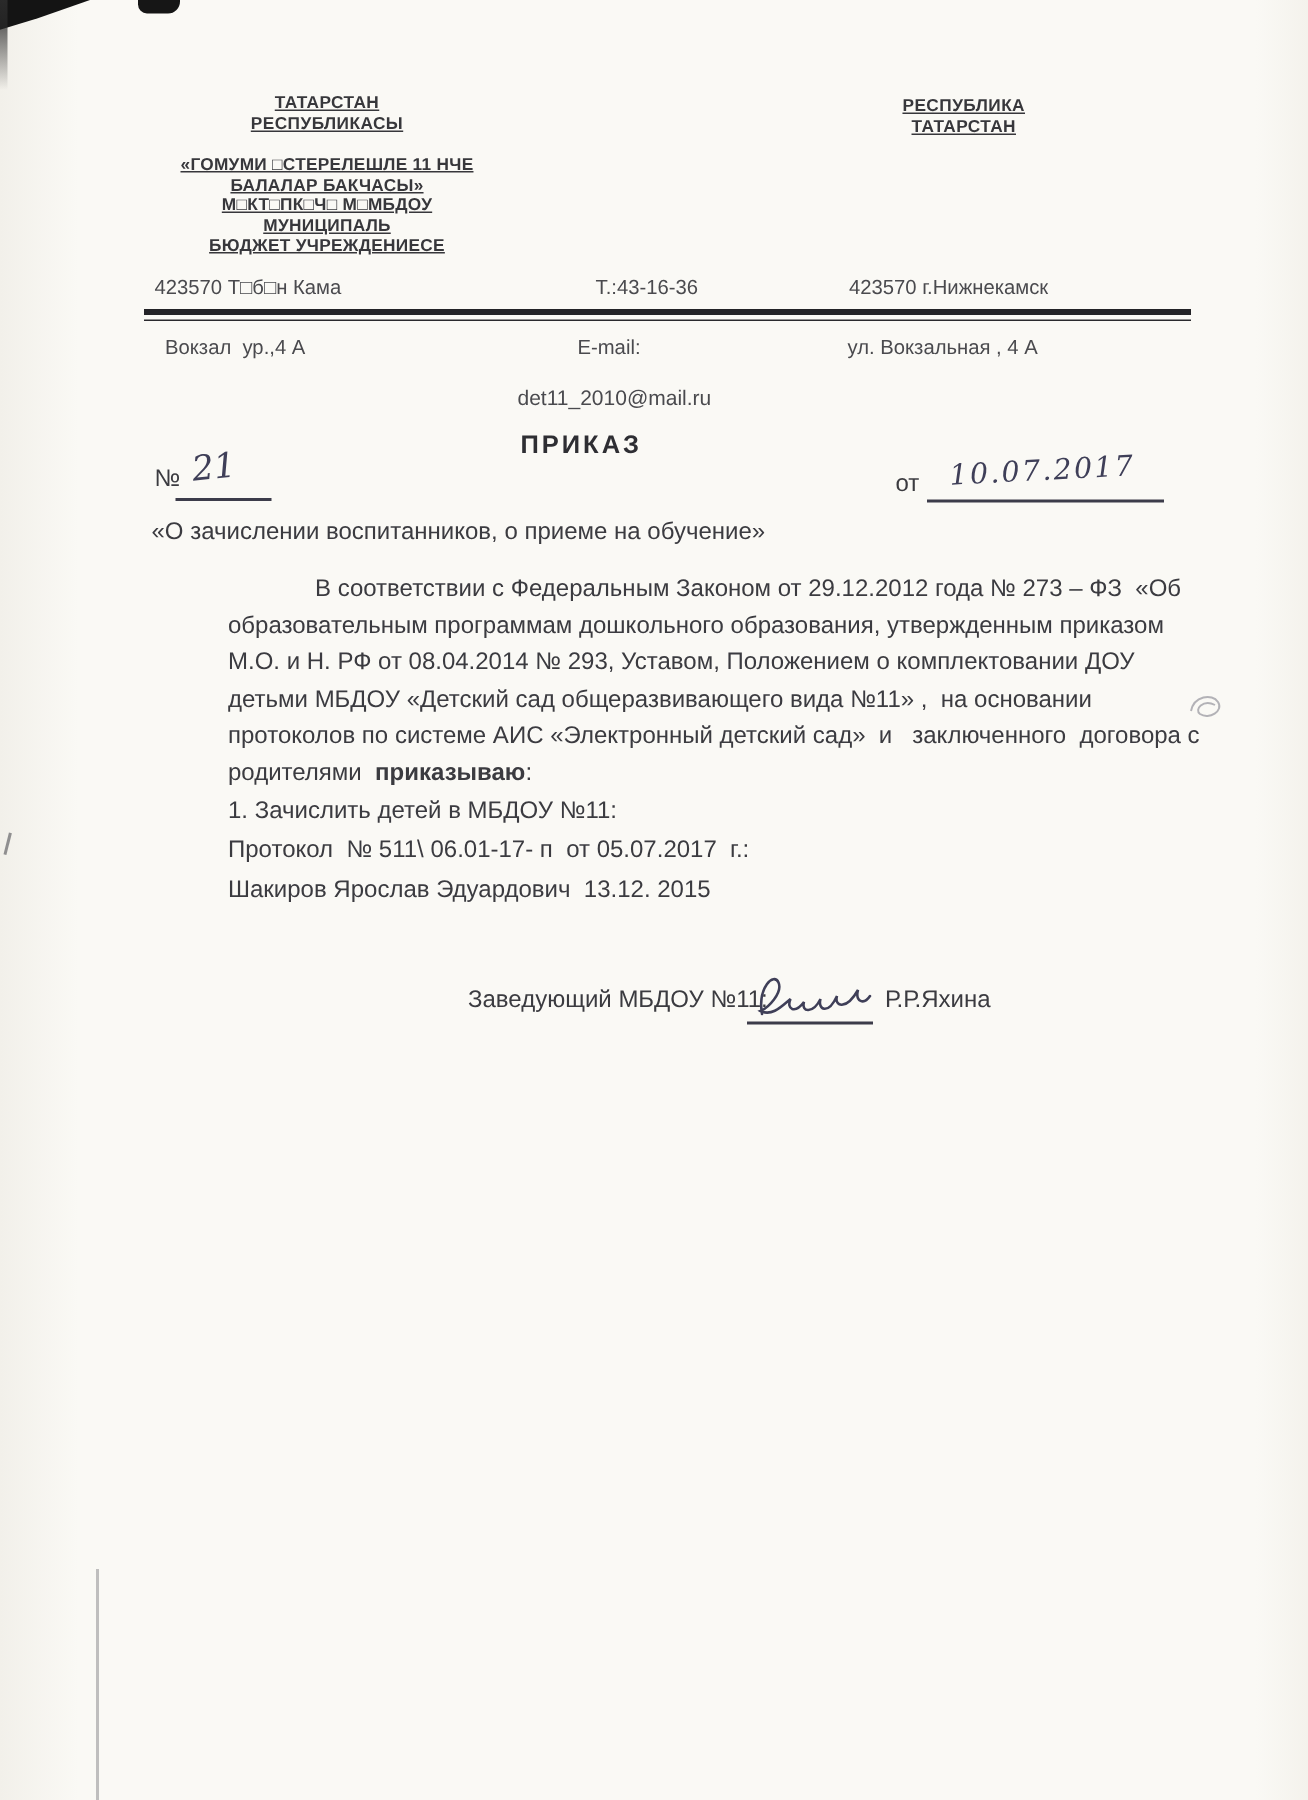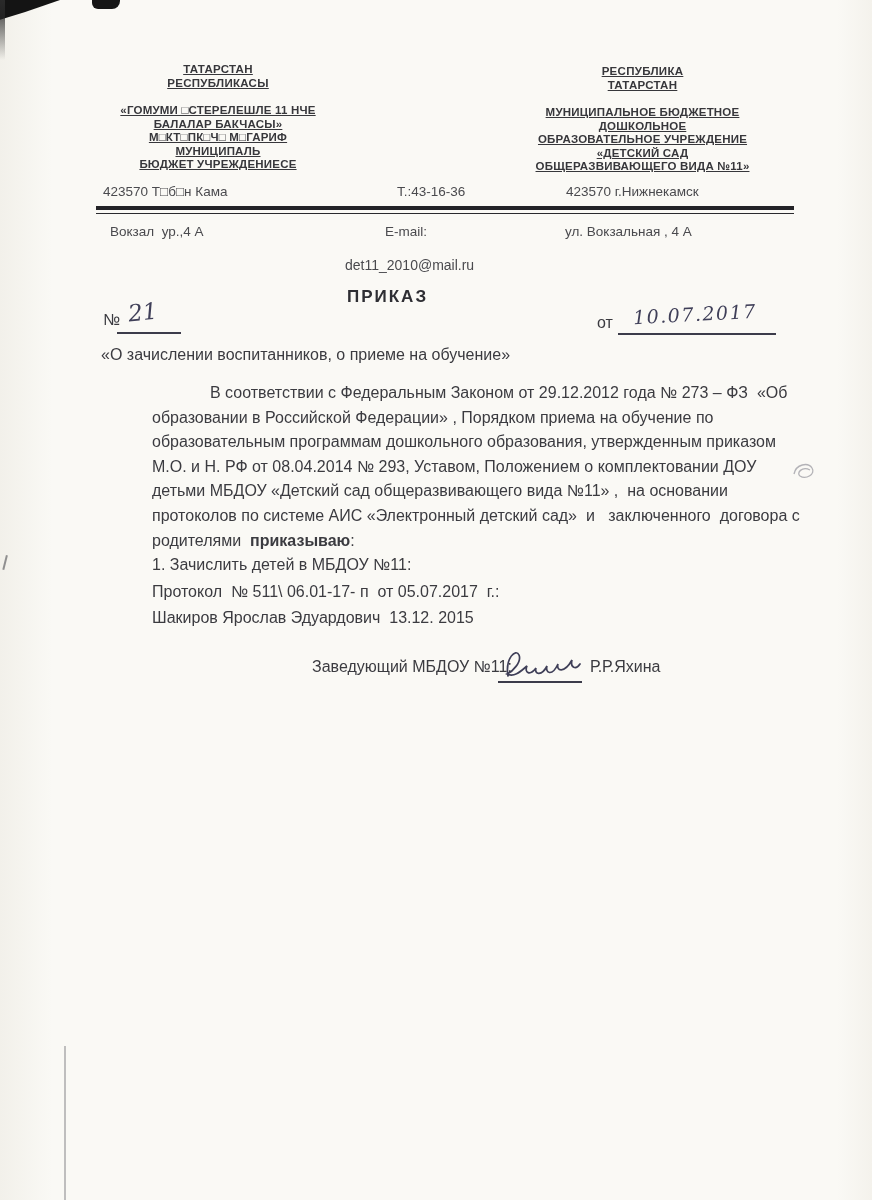--- a/index.html
+++ b/index.html
@@ -58,35 +58,28 @@
     <path d="M4 16 C6 6 18 4 22 10 C26 16 16 22 10 18 C6 15 12 8 20 12" fill="none" stroke="rgba(120,120,132,.55)" stroke-width="1.3"></path>
   </svg>
 
   <div class="lh-block lh-region" style="left:98px;top:62px;width:240px;">
     <div>ТАТАРСТАН</div>
     <div>РЕСПУБЛИКАСЫ</div>
   </div>
   <div class="lh-block lh-org" style="left:98px;top:104px;width:240px;">
     <div>«ГОМУМИ □СТЕРЕЛЕШЛЕ 11 НЧЕ</div>
     <div>БАЛАЛАР БАКЧАСЫ»</div>
-    <div>М□КТ□ПК□Ч□ М□ГАРИФ</div>
+    <div>М□КТ□ПК□Ч□ М□МБДОУ</div>
     <div>МУНИЦИПАЛЬ</div>
     <div>БЮДЖЕТ УЧРЕЖДЕНИЕСЕ</div>
   </div>
 
   <div class="lh-block lh-region" style="left:515px;top:64px;width:255px;text-align:center;">
     <div>РЕСПУБЛИКА</div>
     <div>ТАТАРСТАН</div>
-  </div>
-  <div class="lh-block lh-org" style="left:515px;top:106px;width:255px;">
-    <div>МУНИЦИПАЛЬНОЕ БЮДЖЕТНОЕ</div>
-    <div>ДОШКОЛЬНОЕ</div>
-    <div>ОБРАЗОВАТЕЛЬНОЕ УЧРЕЖДЕНИЕ</div>
-    <div>«ДЕТСКИЙ САД</div>
-    <div>ОБЩЕРАЗВИВАЮЩЕГО ВИДА №11»</div>
   </div>
 
   <div class="abs contact" style="left:103px;top:184px;">423570 Т□б□н Кама</div>
   <div class="abs contact" style="left:373px;top:184px;margin-left:24px;">Т.:43-16-36</div>
   <div class="abs contact" style="left:566px;top:184px;">423570 г.Нижнекамск</div>
 
   <div class="rule-thick" style="top:206px;"></div>
   <div class="rule-thin" style="top:213px;"></div>
 
   <div class="abs contact" style="left:110px;top:224px;">Вокзал  ур.,4 А</div>
@@ -101,21 +94,20 @@
   <div class="hw-underline" style="left:117px;top:332px;width:64px;"></div>
 
   <div class="abs plain" style="left:597px;top:314px;">от</div>
   <div class="abs hand" style="left:633px;top:303px;font-size:19px;letter-spacing:1.5px;transform:rotate(-3deg);">10.07.2017</div>
   <div class="hw-underline" style="left:618px;top:333px;width:158px;"></div>
 
   <div class="abs plain" style="left:101px;top:346px;">«О зачислении воспитанников, о приеме на обучение»</div>
 
   <div class="body-block">
     <div class="indent">В соответствии с Федеральным Законом от 29.12.2012 года № 273 – ФЗ  «Об</div>
-    <div>образовании в Российской Федерации» , Порядком приема на обучение по</div>
     <div>образовательным программам дошкольного образования, утвержденным приказом</div>
     <div>М.О. и Н. РФ от 08.04.2014 № 293, Уставом, Положением о комплектовании ДОУ</div>
     <div>детьми МБДОУ «Детский сад общеразвивающего вида №11» ,  на основании</div>
     <div>протоколов по системе АИС «Электронный детский сад»  и   заключенного  договора с</div>
     <div><span>родителями  </span><span class="b">приказываю</span><span>:</span></div>
     <div>1. Зачислить детей в МБДОУ №11:</div>
     <div style="margin-top:2px;">Протокол  № 511\ 06.01-17- п  от 05.07.2017  г.:</div>
     <div style="margin-top:2px;">Шакиров Ярослав Эдуардович  13.12. 2015</div>
   </div>
 

